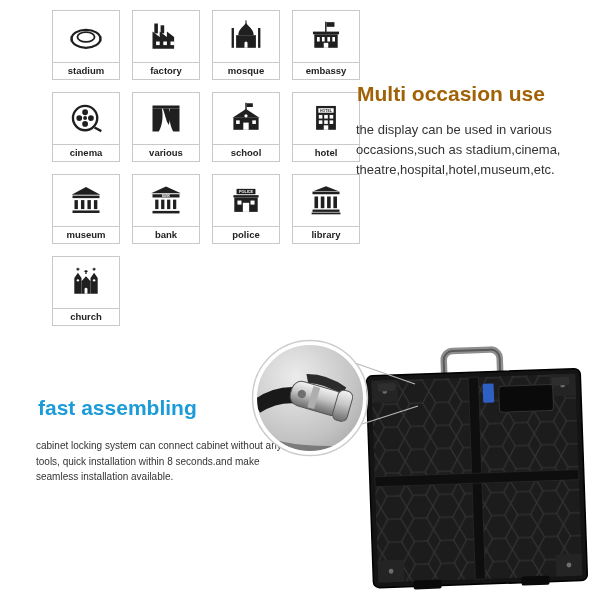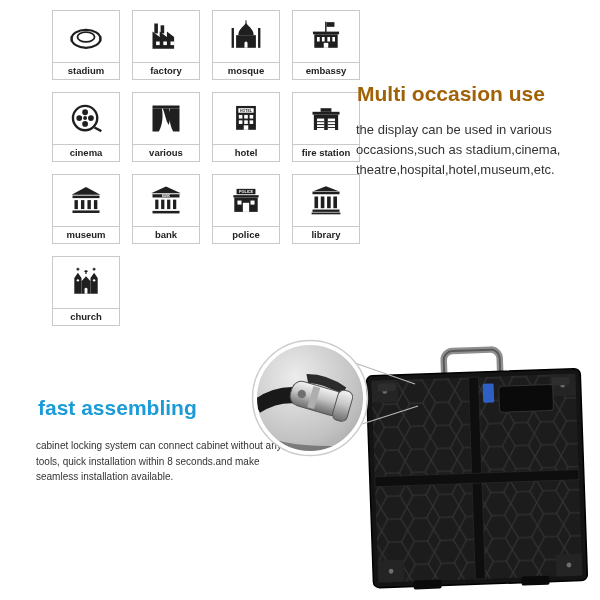--- a/index.html
+++ b/index.html
@@ -107,20 +107,35 @@
         <svg viewBox="0 0 40 40" width="36" height="36">
           <rect x="5" y="5" width="30" height="3.4" fill="#1f1f1f"></rect>
           <path d="M5 8.4 h10.5 c1.5 9 .5 18 -3.5 25.6 H5 Z" fill="#1f1f1f"></path>
           <path d="M35 8.4 h-10.5 c-1.5 9 -.5 18 3.5 25.6 H35 Z" fill="#1f1f1f"></path>
           <path d="M16.5 8.4 h7 c1.8 6.5 1.5 12.5 -.5 18.2 c-3.2 -4.6 -4 -11.6 -6.5 -18.2 Z" fill="#1f1f1f"></path>
         </svg>
       </span>
       <span class="lbl">various</span>
     </div>
 
+    <div class="cell">
+      <span class="icn">
+        <svg viewBox="0 0 40 40" width="36" height="36">
+          <rect x="19.2" y="2" width="1.6" height="8" fill="#1f1f1f"></rect>
+          <path d="M20.8 2.5 h6.8 v4.2 h-6.8 Z" fill="#1f1f1f"></path>
+          <path d="M5 18.5 L20 9 L35 18.5 Z" fill="#1f1f1f"></path>
+          <rect x="6" y="18.5" width="28" height="13.5" fill="#1f1f1f"></rect>
+          <circle cx="20" cy="16.5" r="1.8" fill="#fff"></circle>
+          <rect x="9" y="21.5" width="4" height="4" fill="#fff"></rect>
+          <rect x="27" y="21.5" width="4" height="4" fill="#fff"></rect>
+          <rect x="17" y="24" width="6" height="8" fill="#fff"></rect>
+        </svg>
+      </span>
+      <span class="lbl">school</span>
+    </div>
 
 
 
     <div class="cell">
       <span class="icn">
         <svg viewBox="0 0 40 40" width="36" height="36">
           <rect x="9" y="5.5" width="22" height="26.5" fill="#1f1f1f"></rect>
           <rect x="11.5" y="8" width="17" height="5" fill="#fff"></rect>
           <text x="20" y="11.9" font-size="3.9" text-anchor="middle" fill="#1f1f1f" font-weight="bold" font-family="Liberation Sans, sans-serif">HOTEL</text>
           <rect x="12" y="15.5" width="4" height="4" fill="#fff"></rect>
@@ -128,33 +143,20 @@
           <rect x="24" y="15.5" width="4" height="4" fill="#fff"></rect>
           <rect x="12" y="21.5" width="4" height="4" fill="#fff"></rect>
           <rect x="18" y="21.5" width="4" height="4" fill="#fff"></rect>
           <rect x="24" y="21.5" width="4" height="4" fill="#fff"></rect>
           <rect x="17.5" y="27" width="5" height="5" fill="#fff"></rect>
         </svg>
       </span>
       <span class="lbl">hotel</span>
     </div>
 
-    <div class="cell">
-      <span class="icn">
-        <svg viewBox="0 0 40 40" width="36" height="36">
-          <rect x="14" y="8" width="12" height="4" fill="#1f1f1f"></rect>
-          <rect x="5" y="12" width="30" height="3.2" fill="#1f1f1f"></rect>
-          <rect x="6.5" y="15.2" width="27" height="17" fill="#1f1f1f"></rect>
-          <rect x="10" y="19.5" width="8" height="12.7" fill="#fff"></rect>
-          <rect x="22" y="19.5" width="8" height="12.7" fill="#fff"></rect>
-          <path d="M10 23 h8 M10 26.2 h8 M10 29.4 h8 M22 23 h8 M22 26.2 h8 M22 29.4 h8" stroke="#1f1f1f" stroke-width="1.1"></path>
-        </svg>
-      </span>
-      <span class="lbl">fire station</span>
-    </div>
 
     <div class="cell">
       <span class="icn">
         <svg viewBox="0 0 40 40" width="36" height="36">
           <path d="M20 4.5 L36 13 H4 Z" fill="#1f1f1f"></path>
           <rect x="5" y="14" width="30" height="2.8" fill="#1f1f1f"></rect>
           <rect x="7.2" y="19" width="3.8" height="10" fill="#1f1f1f"></rect>
           <rect x="14.4" y="19" width="3.8" height="10" fill="#1f1f1f"></rect>
           <rect x="21.6" y="19" width="3.8" height="10" fill="#1f1f1f"></rect>
           <rect x="28.8" y="19" width="3.8" height="10" fill="#1f1f1f"></rect>

